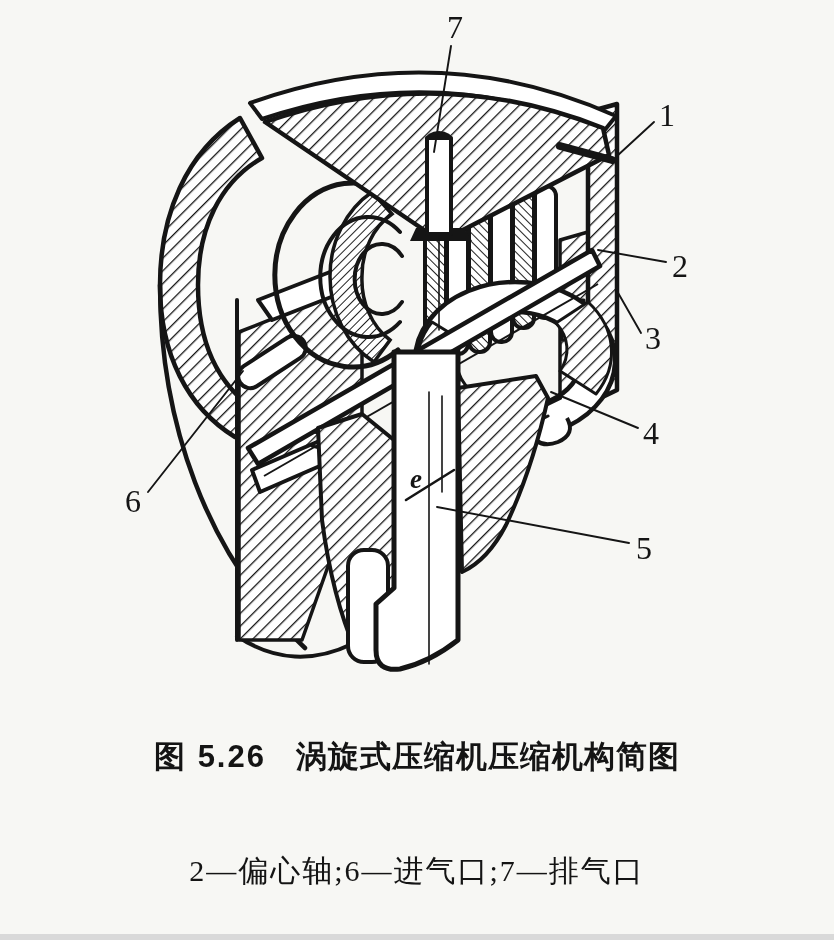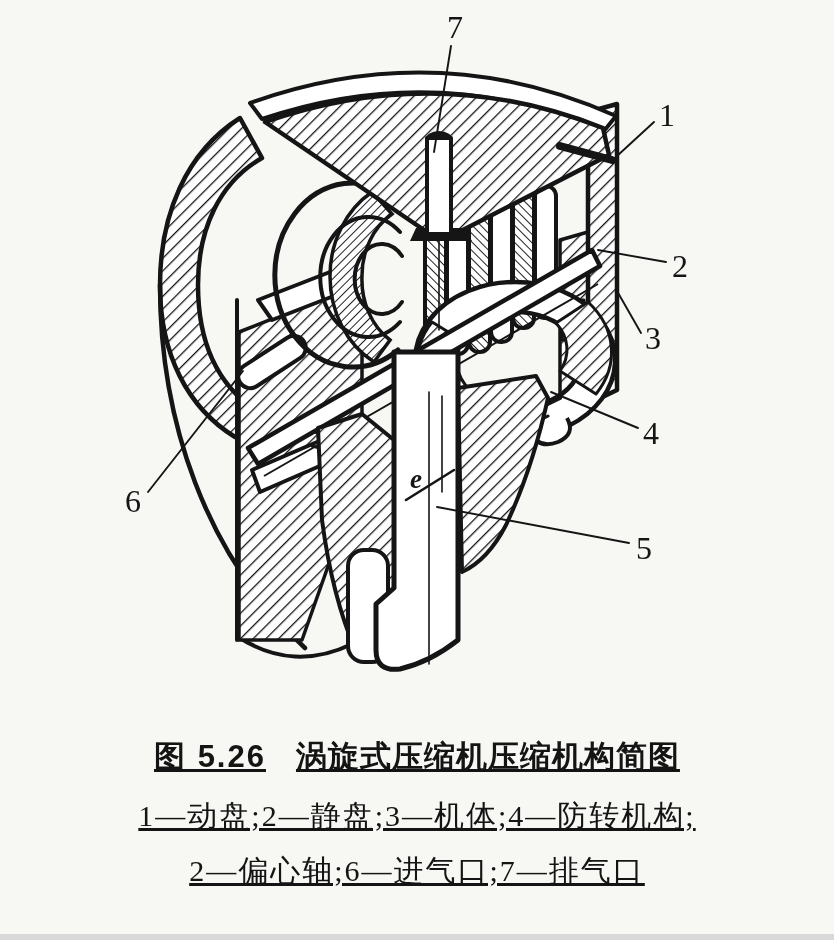--- a/index.html
+++ b/index.html
@@ -9,21 +9,20 @@
     font-family:"Liberation Serif", serif;
     position:relative;overflow:hidden;
   }
   .stage{position:absolute;left:0;top:0;width:834px;height:940px;}
   svg text{font-family:"Liberation Serif", serif;fill:#151515;}
   .callout{font-size:32px;}
   .ecc{font-size:27px;font-style:italic;font-weight:bold;}
   .caption{
     position:absolute;left:0;width:834px;text-align:center;
     color:#141414;
-    text-decoration:underline;
   }
   .cap-title{top:736px;font-size:31px;font-weight:bold;
     font-family:"Liberation Sans", sans-serif;letter-spacing:1px;}
   .cap-title .fignum{margin-right:30px;letter-spacing:2px;}
   .cap-legend{font-size:30px;letter-spacing:2px;font-weight:500;}
   .legend1{top:796px;}
   .legend2{top:851px;}
   .bottom-strip{
     position:absolute;left:0;bottom:0;width:834px;height:6px;
     background:#d9d9d9;
@@ -143,17 +142,16 @@
     <text class="callout" x="651" y="444">4</text>
     <text class="callout" x="644" y="559">5</text>
     <text class="callout" x="133" y="512">6</text>
     <text class="ecc" x="416" y="488">e</text>
   </g>
 </svg>
 
   <div class="caption cap-title">
     <span class="fignum">图 5.26</span><span>涡旋式压缩机压缩机构简图</span>
   </div>
-  <div class="caption cap-legend legend1">1—动盘;2—静盘;3—机体;4—防转机构;</div>
   <div class="caption cap-legend legend2">2—偏心轴;6—进气口;7—排气口</div>
 
   <div class="bottom-strip"></div>
 </div>
 
 </body></html>

